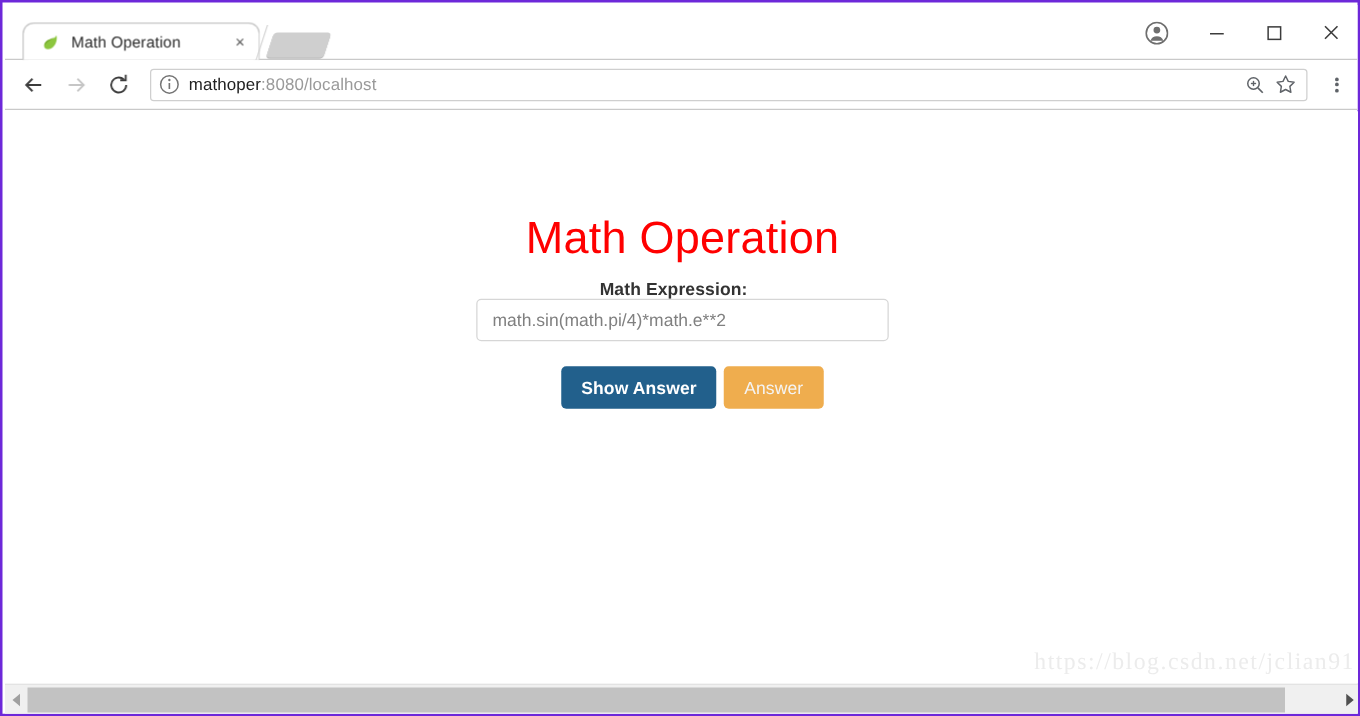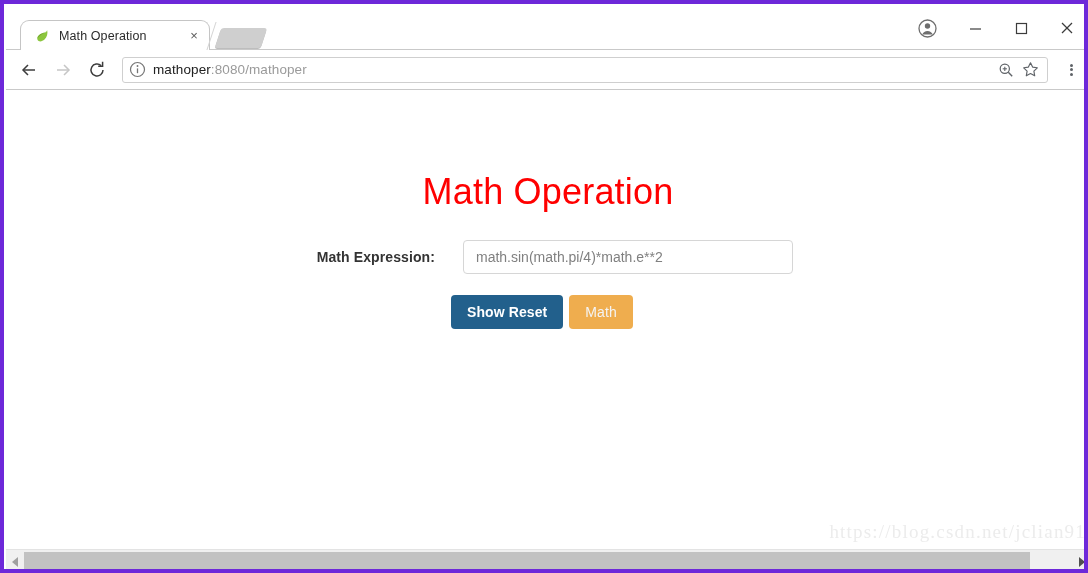--- a/index.html
+++ b/index.html
@@ -14,21 +14,21 @@
     overflow: hidden;
   }
 
   
   #window {
     position: absolute;
     left: 0; top: 0;
     width: 1088px;
     height: 573px;
     box-sizing: border-box;
-    border: 4px solid #6d28d9;
+    border: 2px solid #6d28d9;
     background: #ffffff;
     overflow: hidden;
   }
 
   
   .tabstrip {
     position: absolute;
     left: 2px; top: 2px;
     width: 1084px;
     height: 44px;
@@ -219,25 +219,26 @@
     width: 100%;
     text-align: center;
     font-size: 36px;
     color: #ff0000;
     font-weight: normal;
     letter-spacing: 0.2px;
   }
   .form-row {
     position: absolute;
     left: 0;
-    top: 149px;
+    top: 134px;
     width: 100%;
     display: flex;
     align-items: center;
     justify-content: center;
+    flex-direction: column;
   }
   .form-label {
     font-size: 14px;
     font-weight: bold;
     color: #333333;
     text-align: right;
     width: 160px;
     padding-right: 28px;
     box-sizing: border-box;
     letter-spacing: 0.1px;
@@ -412,21 +413,21 @@
     </div>
 
     <div class="omnibox">
       <span class="info-icon">
         <svg width="17" height="17" viewBox="0 0 17 17">
           <circle cx="8.5" cy="8.5" r="7" fill="none" stroke="#757575" stroke-width="1.2"></circle>
           <circle cx="8.5" cy="5" r="0.95" fill="#757575"></circle>
           <line x1="8.5" y1="7.4" x2="8.5" y2="12.2" stroke="#757575" stroke-width="1.3"></line>
         </svg>
       </span>
-      <span class="url"><span class="host">mathoper</span><span>:8080/mathoper</span></span>
+      <span class="url"><span class="host">mathoper</span><span>:8080/localhost</span></span>
       <span class="omni-icon">
         <svg width="16" height="16" viewBox="0 0 16 16">
           <circle cx="6.8" cy="6.8" r="4.6" fill="none" stroke="#5f6368" stroke-width="1.2"></circle>
           <line x1="10.3" y1="10.3" x2="14.2" y2="14.2" stroke="#5f6368" stroke-width="1.4"></line>
           <line x1="4.7" y1="6.8" x2="8.9" y2="6.8" stroke="#5f6368" stroke-width="1.1"></line>
           <line x1="6.8" y1="4.7" x2="6.8" y2="8.9" stroke="#5f6368" stroke-width="1.1"></line>
         </svg>
       </span>
       <span class="omni-icon">
         <svg width="17" height="17" viewBox="0 0 17 17">
@@ -447,22 +448,22 @@
   <div class="viewport">
 
     <h1 class="page-title">Math Operation</h1>
 
     <div class="form-row">
       <label class="form-label">Math Expression:</label>
       <input class="expr-input" type="text" value="math.sin(math.pi/4)*math.e**2" style="">
     </div>
 
     <div class="btn-row">
-      <button class="btn btn-primary">Show Reset</button>
-      <button class="btn btn-warning">Math</button>
+      <button class="btn btn-primary">Show Answer</button>
+      <button class="btn btn-warning">Answer</button>
     </div>
 
 
     <div class="watermark">https://blog.csdn.net/jclian91</div>
   </div>
 
   <div class="hscroll">
     <div class="sb-arrow">
       <svg width="9" height="12" viewBox="0 0 9 12">
         <polygon points="7,1 7,11 1,6" fill="#a0a0a0"></polygon>

